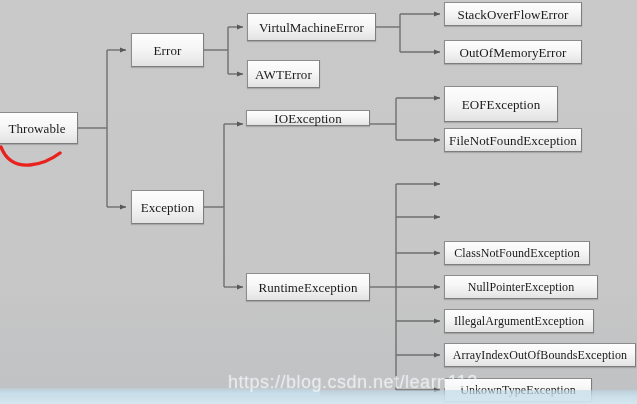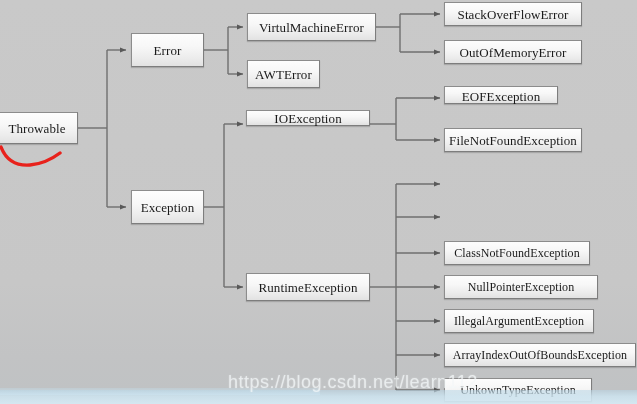--- a/index.html
+++ b/index.html
@@ -162,21 +162,21 @@
     <span>RuntimeException</span>
   </div>
 
   <div class="node" style="left:444px; top:2px; width:138px; height:24px;">
     <span>StackOverFlowError</span>
   </div>
   <div class="node" style="left:444px; top:40px; width:138px; height:24px;">
     <span>OutOfMemoryError</span>
   </div>
 
-  <div class="node" style="left:444px; top:86px; width:114px; height:18px;align-items:flex-end;">
+  <div class="node" style="left:444px; top:86px; width:114px; height:36px;">
     <span>EOFException</span>
   </div>
   <div class="node" style="left:444px; top:128px; width:138px; height:24px;">
     <span>FileNotFoundException</span>
   </div>
 
   <div class="node small" style="left:444px; top:241px; width:146px; height:24px;">
     <span>ClassNotFoundException</span>
   </div>
   <div class="node small" style="left:444px; top:275px; width:154px; height:24px;">

